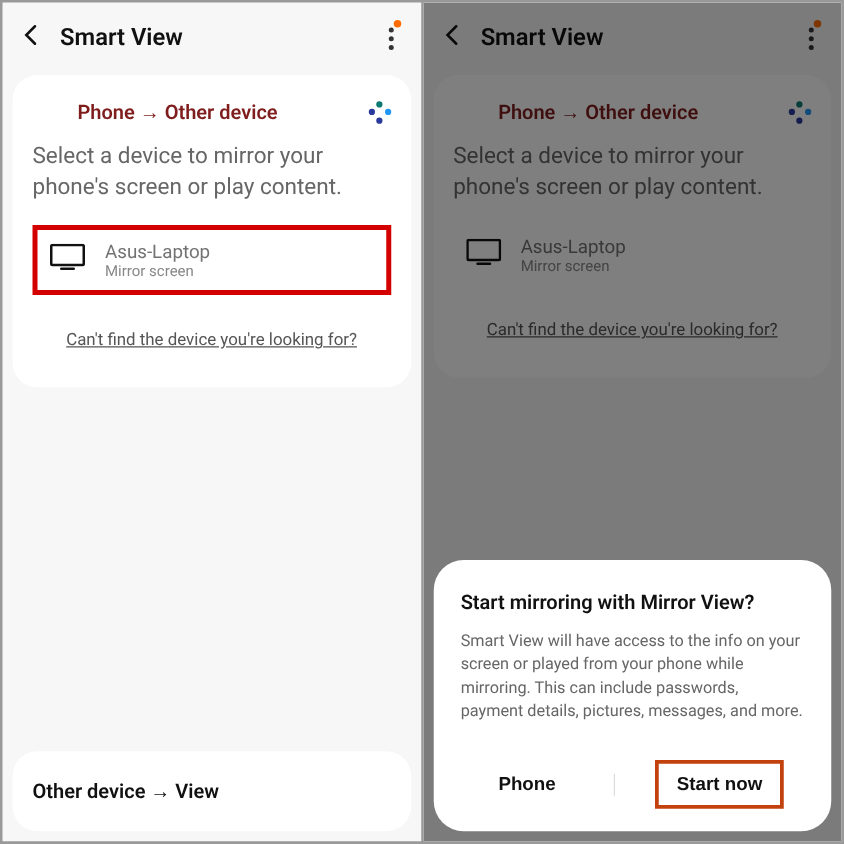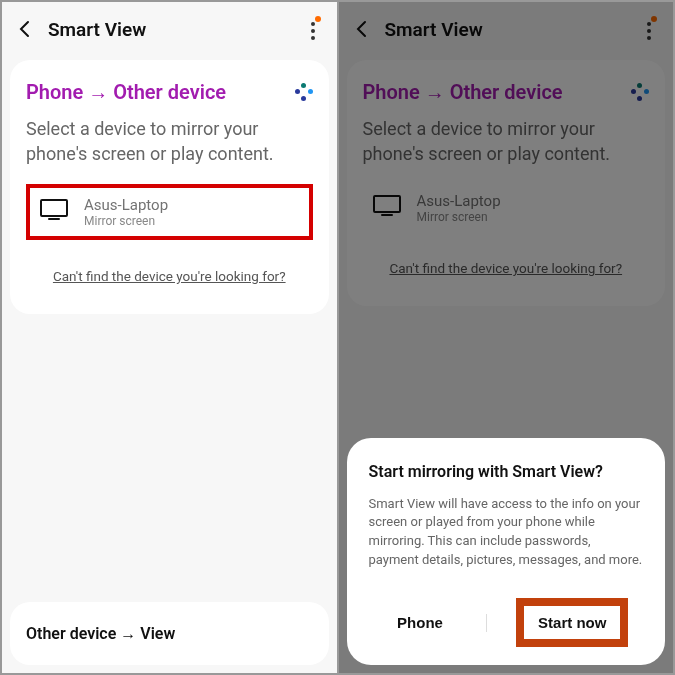--- a/index.html
+++ b/index.html
@@ -76,23 +76,24 @@
       border-radius: 20px;
       padding: 20px 16px;
       margin-bottom: 14px;
     }
     .mode-row {
       display: flex;
       align-items: center;
       justify-content: space-between;
     }
     .mode-title {
-      font-size: 20px;
-      font-weight: 600;
-      color: #a21caf;
+      font-size: 16px;
+      font-weight: 600;
+      color: #7f1d1d;
+      margin-left: 36px;
     }
     .diamond-icon {
       width: 18px;
       height: 18px;
       position: relative;
     }
     .diamond-icon span {
       position: absolute;
       width: 5px;
       height: 5px;
@@ -181,21 +182,21 @@
     .dialog-btn {
       font-size: 15px;
       font-weight: 600;
       color: #111;
       background: none;
       border: none;
       padding: 8px 14px;
       cursor: pointer;
     }
     .dialog-btn.highlighted {
-      border: 8px solid #c2410c;
+      border: 3px solid #c2410c;
     }
     .divider {
       width: 1px;
       height: 18px;
       background: #ddd;
     }
   </style>
 </head>
 <body>
 
@@ -294,21 +295,21 @@
           <div class="device-name">Asus-Laptop</div>
           <div class="device-sub">Mirror screen</div>
         </div>
       </div>
 
       <div class="help-link">Can't find the device you're looking for?</div>
     </div>
   </div>
 
   <div class="dialog">
-    <div class="dialog-title">Start mirroring with Smart View?</div>
+    <div class="dialog-title">Start mirroring with Mirror View?</div>
     <div class="dialog-body">Smart View will have access to the info on your screen or played from your phone while mirroring. This can include passwords, payment details, pictures, messages, and more.</div>
     <div class="dialog-actions">
       <button class="dialog-btn">Phone</button>
       <div class="divider"></div>
       <button class="dialog-btn highlighted">Start now</button>
     </div>
   </div>
 </div>
 
 </body></html>

